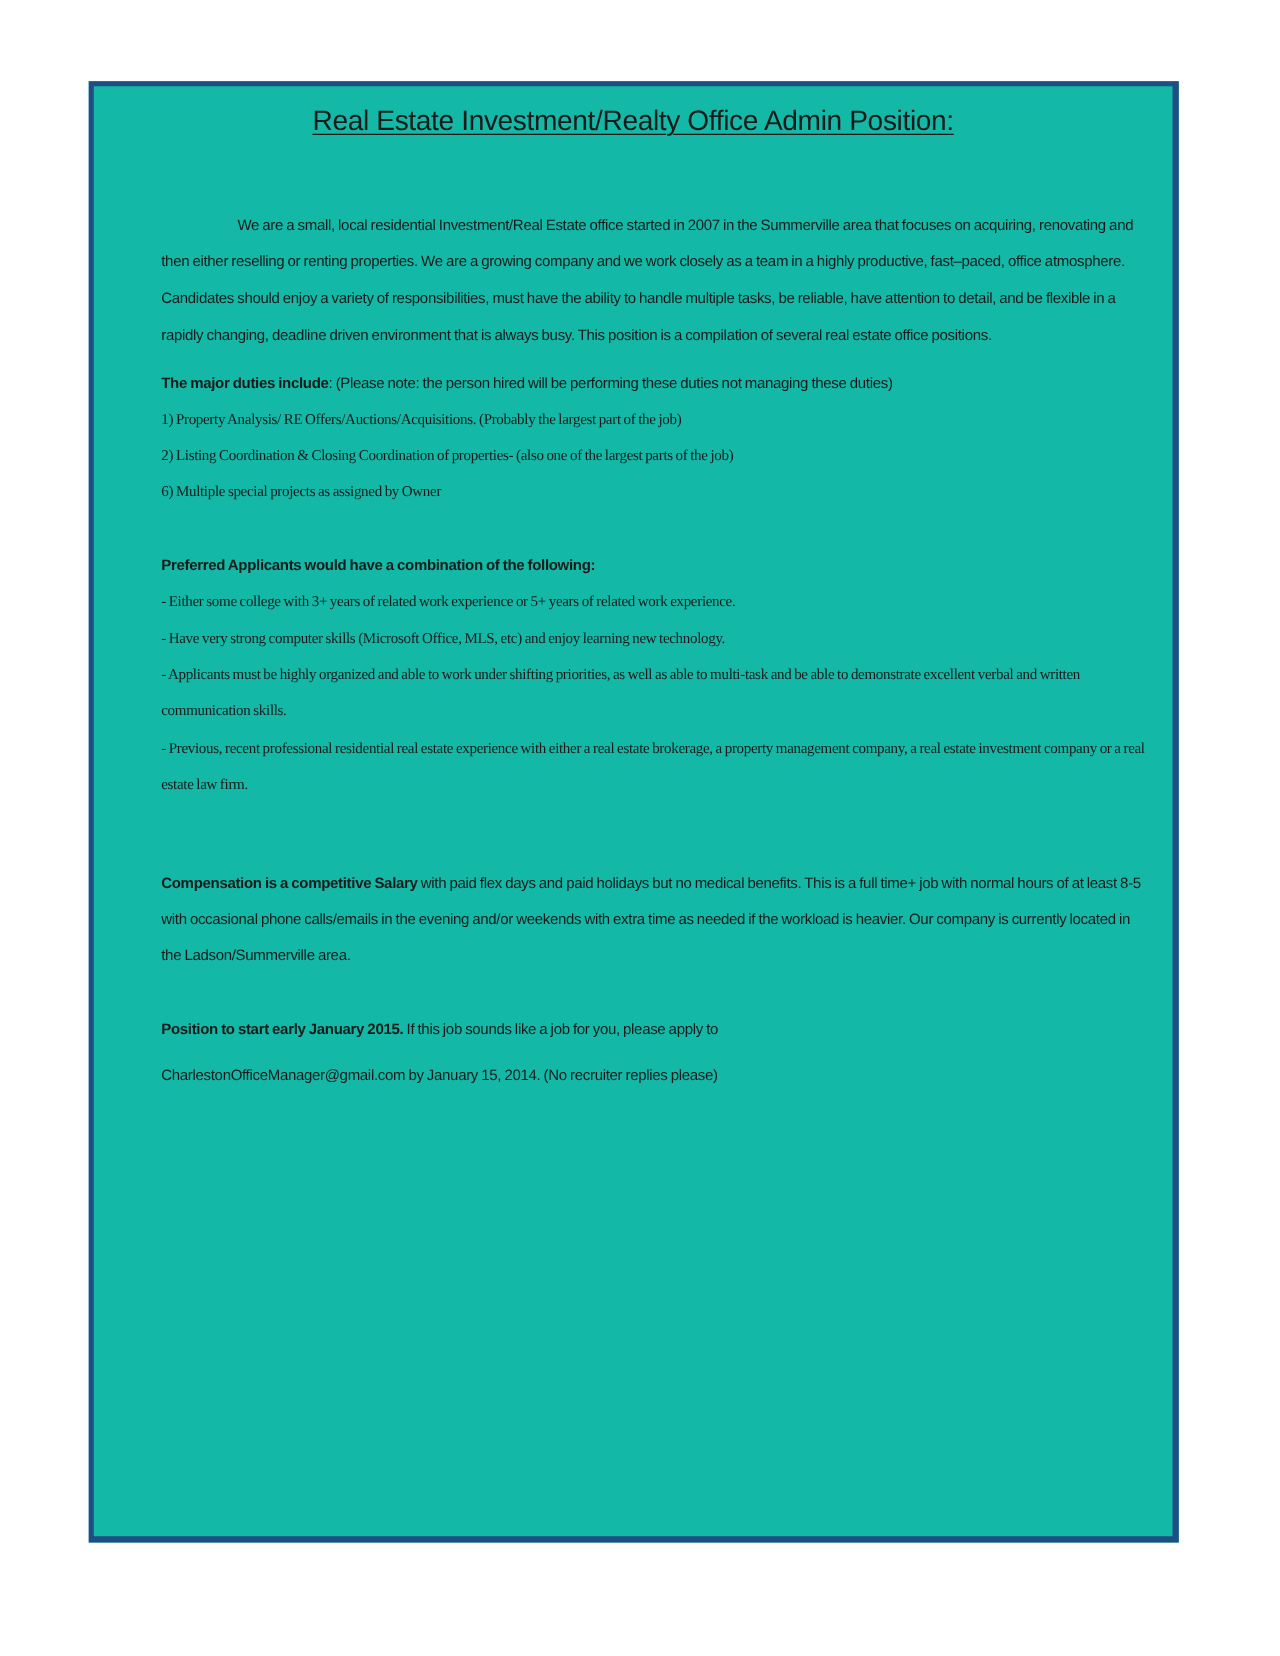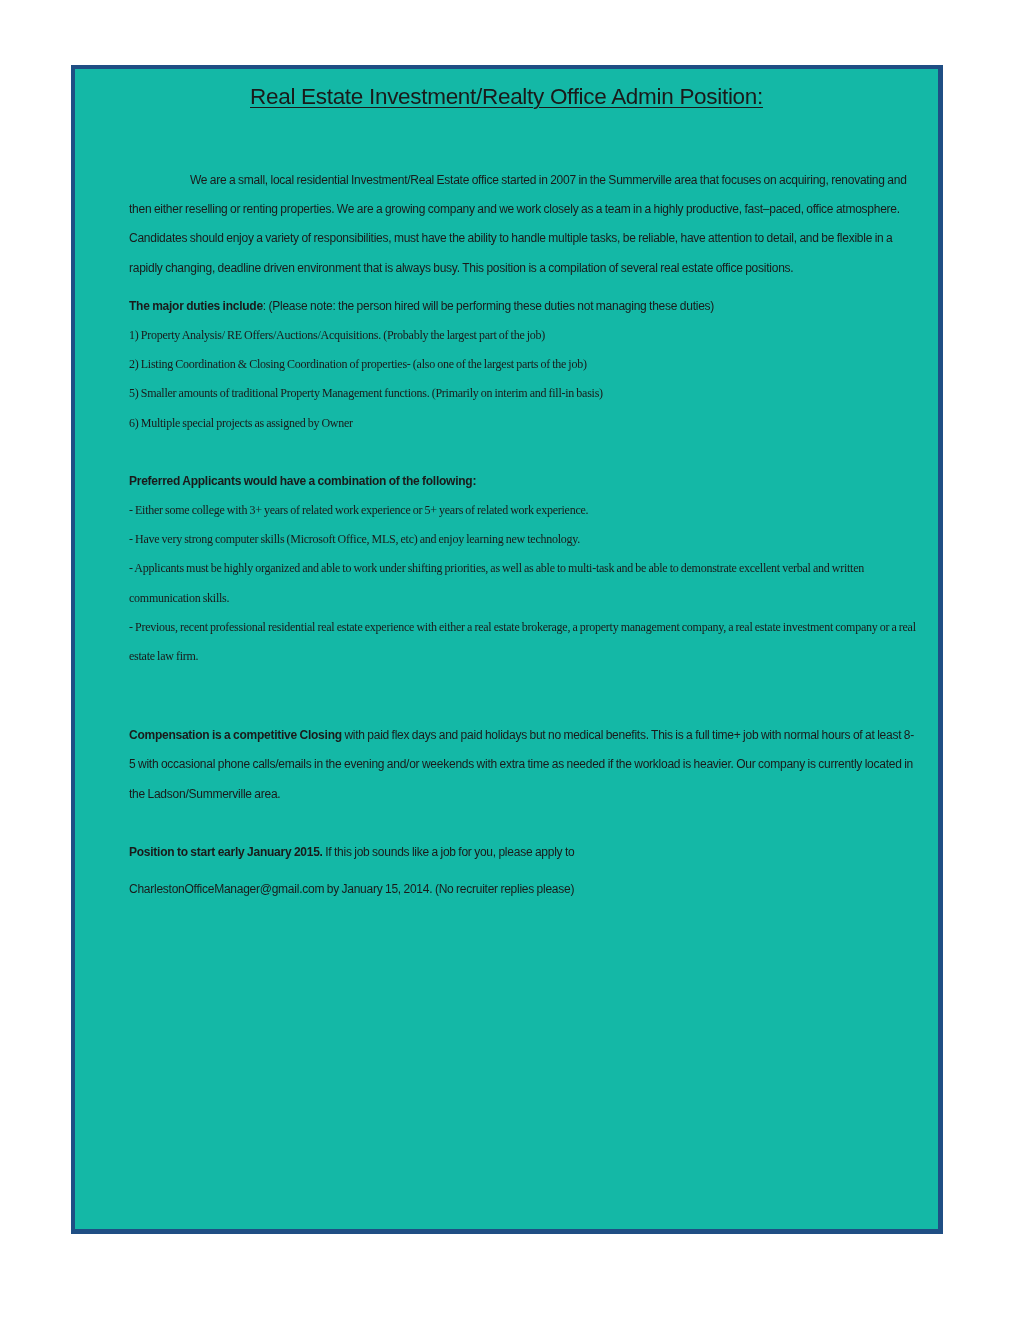--- a/index.html
+++ b/index.html
@@ -67,36 +67,35 @@
 
   <div class="content">
     <p class="para"><span class="indent"></span><span>We are a small, local residential Investment/Real Estate office started in 2007 in the Summerville area that focuses on acquiring, renovating and then either reselling or renting properties. We are a growing company and we work closely as a team in a highly productive, fast–paced, office atmosphere. Candidates should enjoy a variety of responsibilities, must have the ability to handle multiple tasks, be reliable, have attention to detail, and be flexible in a rapidly changing, deadline driven environment that is always busy.  This position is a compilation of several real estate office positions.</span></p>
 
     <div class="gap-s"></div>
 
     <p class="para"><b>The major duties include</b><span>:  (Please note: the person hired will be performing these duties not managing these duties)</span></p>
     <div>
       <span class="line">1) Property Analysis/ RE Offers/Auctions/Acquisitions. (Probably the largest part of the job)</span>
       <span class="line">2) Listing Coordination &amp; Closing Coordination of properties- (also one of the largest parts of the job)</span>
-      <span class="line">5) Smaller amounts of traditional Property Management functions. (Primarily on interim and fill-in basis)</span>
       <span class="line">6) Multiple special projects as assigned by Owner</span>
     </div>
 
     <div class="gap-m"></div>
 
     <p class="para"><b>Preferred Applicants would have a combination of the following:</b></p>
     <div>
       <span class="line">- Either some college with 3+ years of related work experience or 5+ years of related work experience.</span>
       <span class="line">- Have very strong computer skills (Microsoft Office, MLS, etc) and enjoy learning new technology.</span>
       <span class="line">- Applicants must be highly organized and able to work under shifting priorities, as well as able to multi-task and be able to demonstrate excellent verbal and written communication skills.</span>
       <span class="line">- Previous, recent professional residential real estate experience with either a real estate brokerage, a property management company, a real estate investment company or a real estate law firm.</span>
     </div>
 
     <div class="gap-l"></div>
 
-    <p class="para"><b>Compensation is a competitive Closing</b><span> with paid flex days and paid holidays but no medical benefits. This is a full time+ job with normal hours of at least 8-5 with occasional phone calls/emails in the evening and/or weekends with extra time as needed if the workload is heavier. Our company is currently  located in the Ladson/Summerville area.</span></p>
+    <p class="para"><b>Compensation is a competitive Salary</b><span> with paid flex days and paid holidays but no medical benefits. This is a full time+ job with normal hours of at least 8-5 with occasional phone calls/emails in the evening and/or weekends with extra time as needed if the workload is heavier. Our company is currently  located in the Ladson/Summerville area.</span></p>
 
     <div class="gap-x"></div>
 
     <p class="para"><b>Position to start early January 2015.</b><span>  If this job sounds like a job for you, please apply to</span></p>
     <p class="para email-line"><span>CharlestonOfficeManager@gmail.com</span><span>  by January 15, 2014.  (No recruiter replies please)</span></p>
   </div>
 </div>
 
 </body></html>

